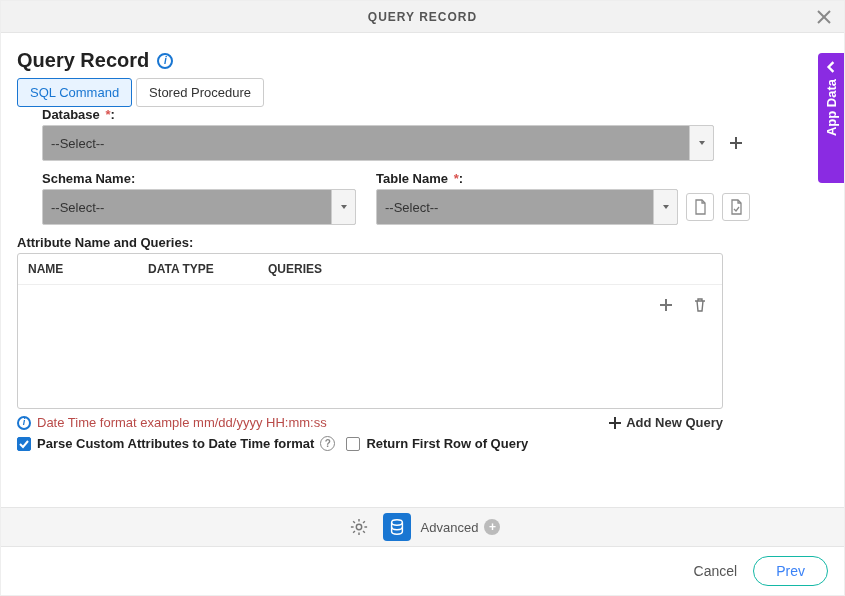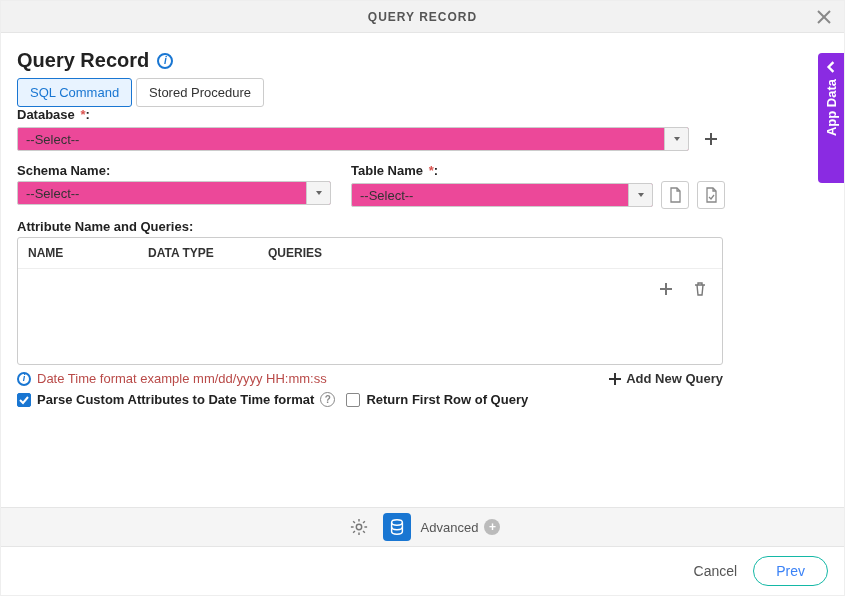--- a/index.html
+++ b/index.html
@@ -23,34 +23,34 @@
   .page-title-row { display:flex; align-items:center; gap:8px; margin-top:4px; margin-bottom:6px; }
   .page-title { font-size:20px; font-weight:700; color:#222; }
   .info-icon { width:16px; height:16px; border:2px solid #1976d2; border-radius:50%; display:inline-flex; align-items:center; justify-content:center; color:#1976d2; font-size:10px; font-weight:bold; font-style:italic; line-height:1; cursor:pointer; }
 
   .tabs { display:flex; gap:4px; }
   .tab { border:1px solid #ccc; border-radius:3px; padding:6px 12px; font-size:13px; cursor:pointer; background:#fff; color:#333; }
   .tab.active { color:#1976d2; border-color:#1976d2; background:#e8f3ff; }
 
   .field-label { font-size:13px; font-weight:700; color:#222; margin-bottom:3px; display:block; }
   .req-star { color:#d9534f; margin-left:2px; font-weight:700; }
-  .row { display:flex; gap:20px; width:708px; margin-bottom:10px; }
+  .row { display:flex; gap:20px; width:708px; margin-bottom:10px;margin-left:25px; }
   .col { flex:1; }
 
   .select-wrap { display:flex; align-items:center; gap:8px; }
-  .select-control { flex:1; display:flex; align-items:center; border:1px solid #ccc; border-radius:2px; height:24px; background:#ec4899; cursor:pointer; overflow:hidden; }
+  .select-control { flex:1; display:flex; align-items:center; border:1px solid #ccc; border-radius:2px; height:36px; background:#a3a3a3; cursor:pointer; overflow:hidden; }
   .select-text { flex:1; padding:0 8px; color:#333; font-size:13px; }
   .select-caret { width:24px; height:100%; border-left:1px solid #ccc; background:#f4f4f4; display:flex; align-items:center; justify-content:center; }
   .select-caret svg { width:8px; height:8px; }
 
   .icon-btn { width:28px; height:28px; display:inline-flex; align-items:center; justify-content:center; cursor:pointer; color:#555; border:1px solid transparent; border-radius:3px; }
   .icon-btn.bordered { border:1px solid #ccc; color:#888; }
   .icon-btn svg { width:16px; height:16px; }
 
-  .attr-table-wrap { width:706px; border:1px solid #ccc; border-radius:3px; height:128px; display:flex; flex-direction:column; }
+  .attr-table-wrap { width:706px; border:1px solid #ccc; border-radius:3px; height:156px; display:flex; flex-direction:column; }
   .attr-head { display:flex; padding:8px 10px; font-weight:700; font-size:12px; color:#333; border-bottom:1px solid #eee; }
   .col-name { width:120px; }
   .col-type { width:120px; }
   .col-q { flex:1; }
   .attr-body { flex:1; position:relative; }
   .attr-body-actions { position:absolute; top:6px; right:8px; display:flex; gap:6px; }
   .attr-body-actions .icon-btn { color:#777; }
 
   .info-line { display:flex; align-items:center; gap:6px; margin-top:6px; width:706px; }
   .info-line .info-icon-sm { width:14px; height:14px; border:2px solid #1976d2; border-radius:50%; display:inline-flex; align-items:center; justify-content:center; color:#1976d2; font-size:9px; font-weight:bold; font-style:italic; line-height:1; }

